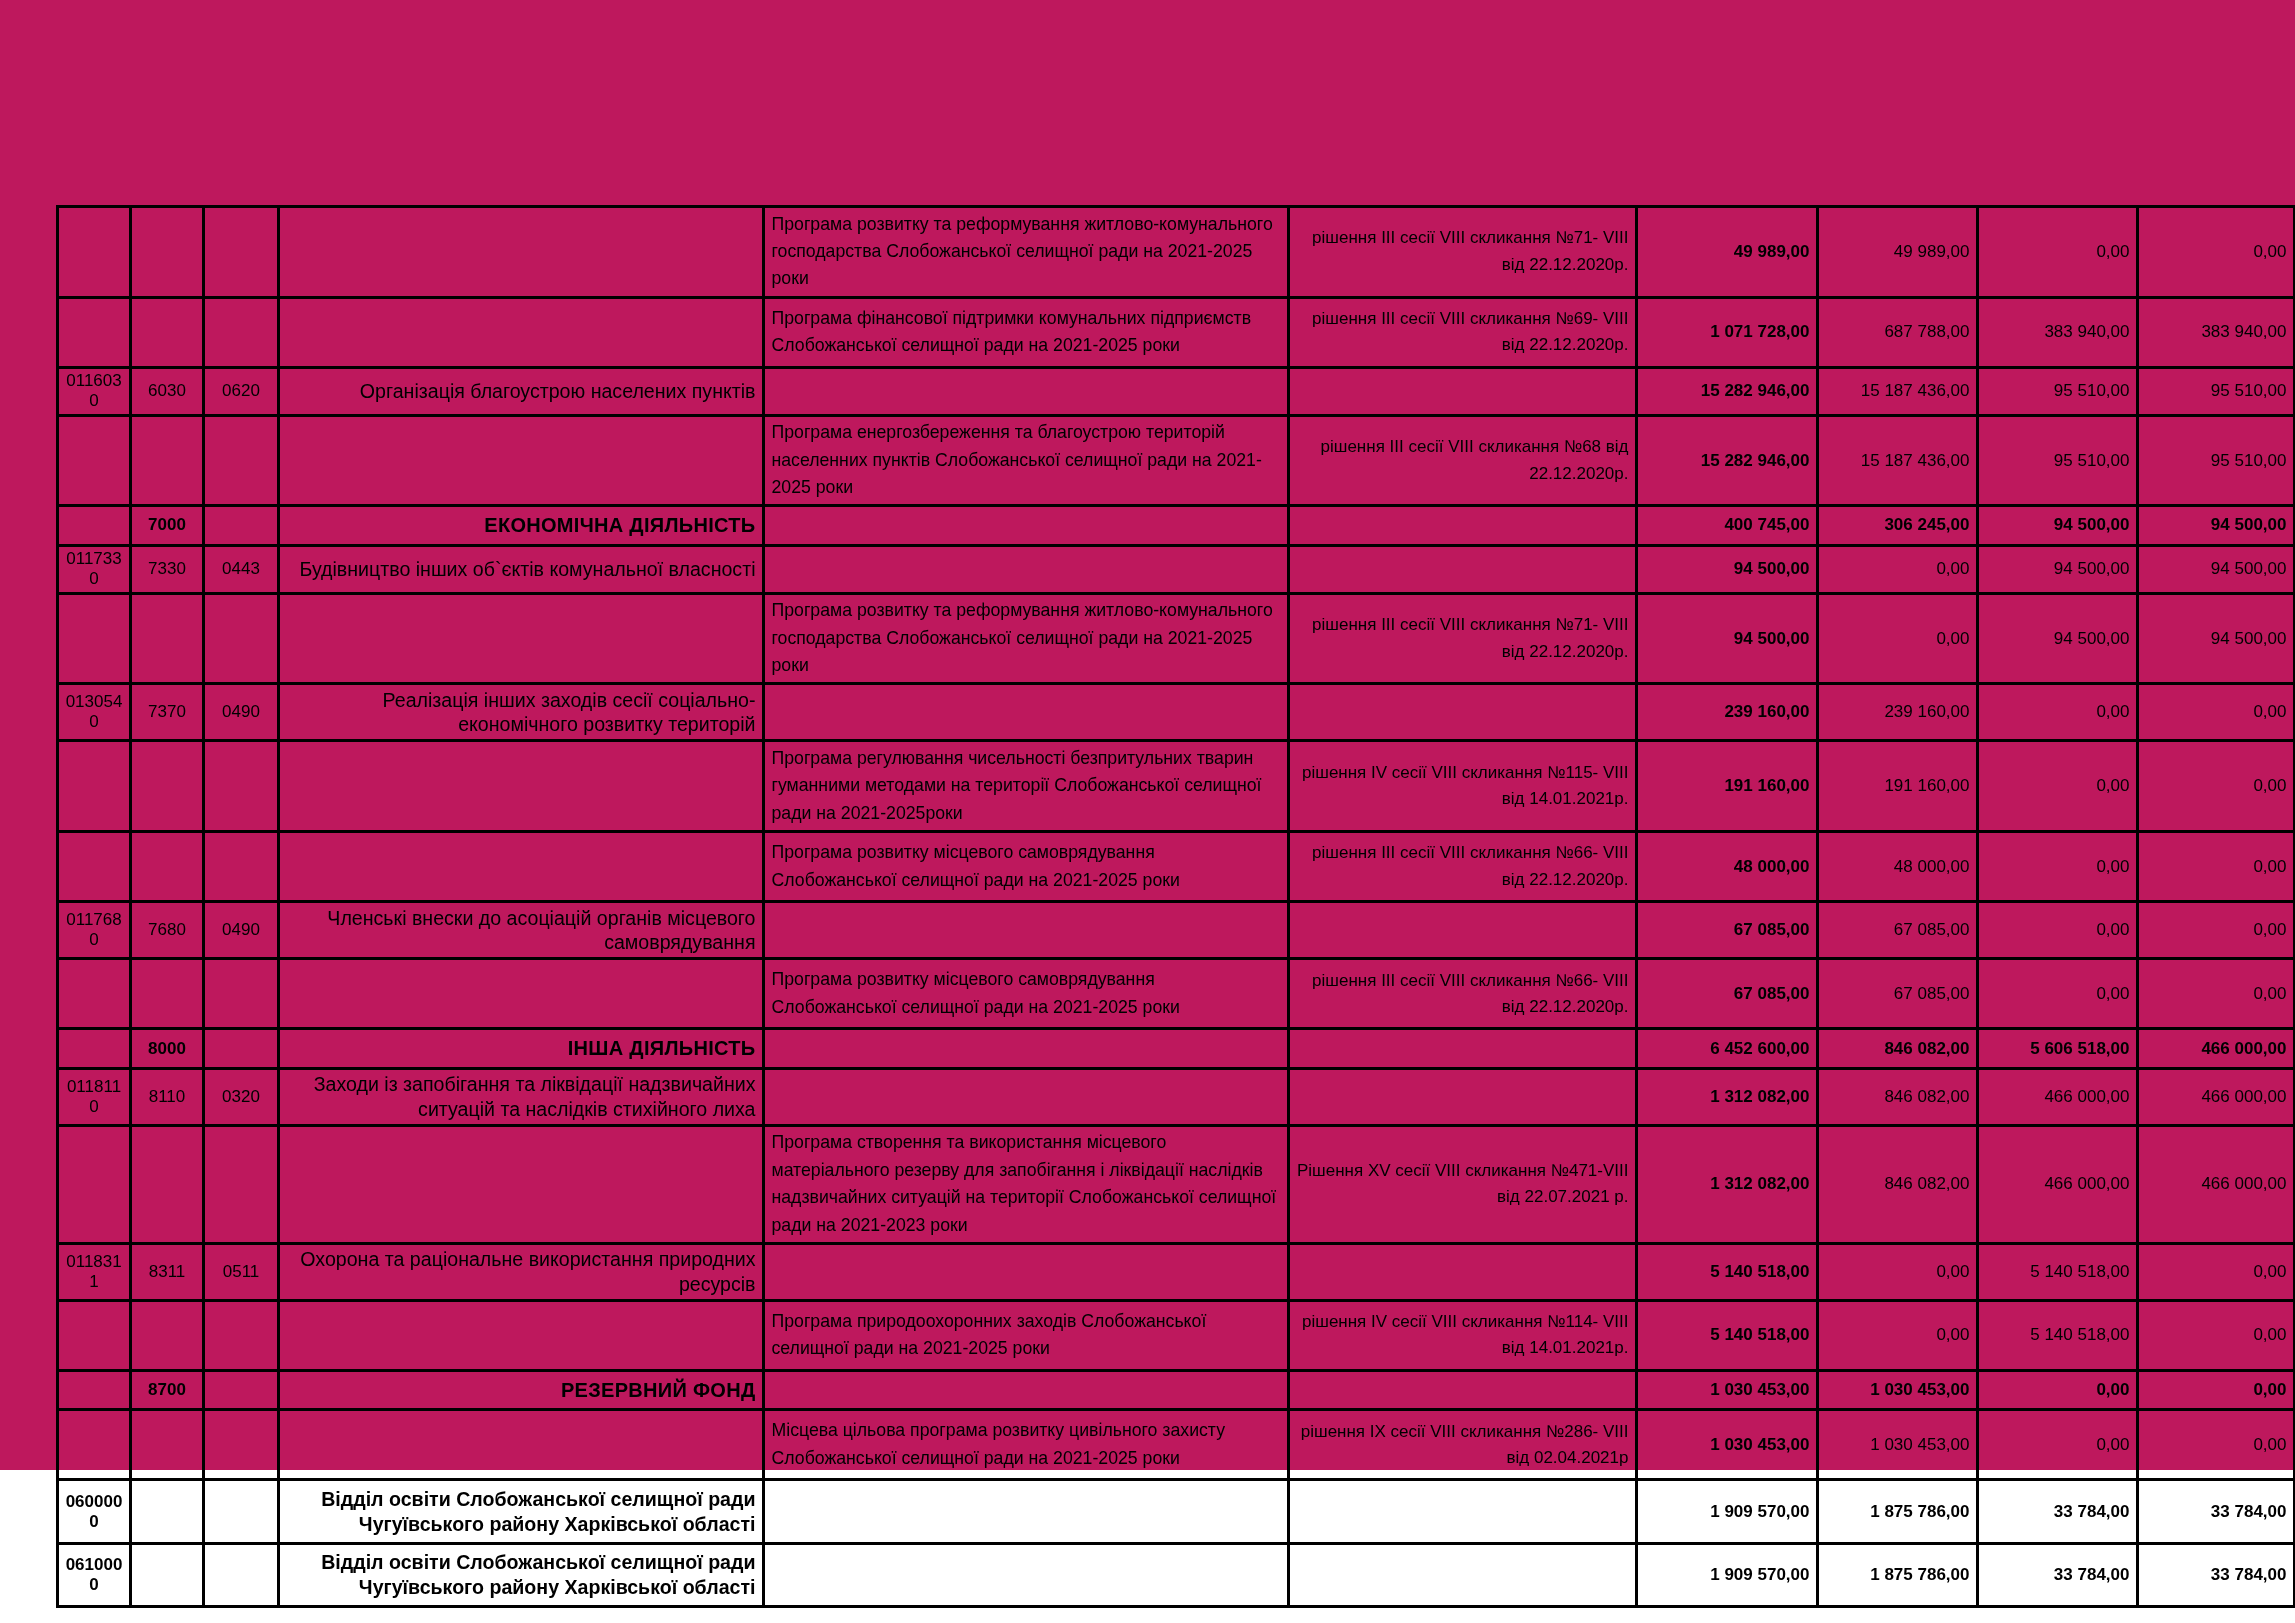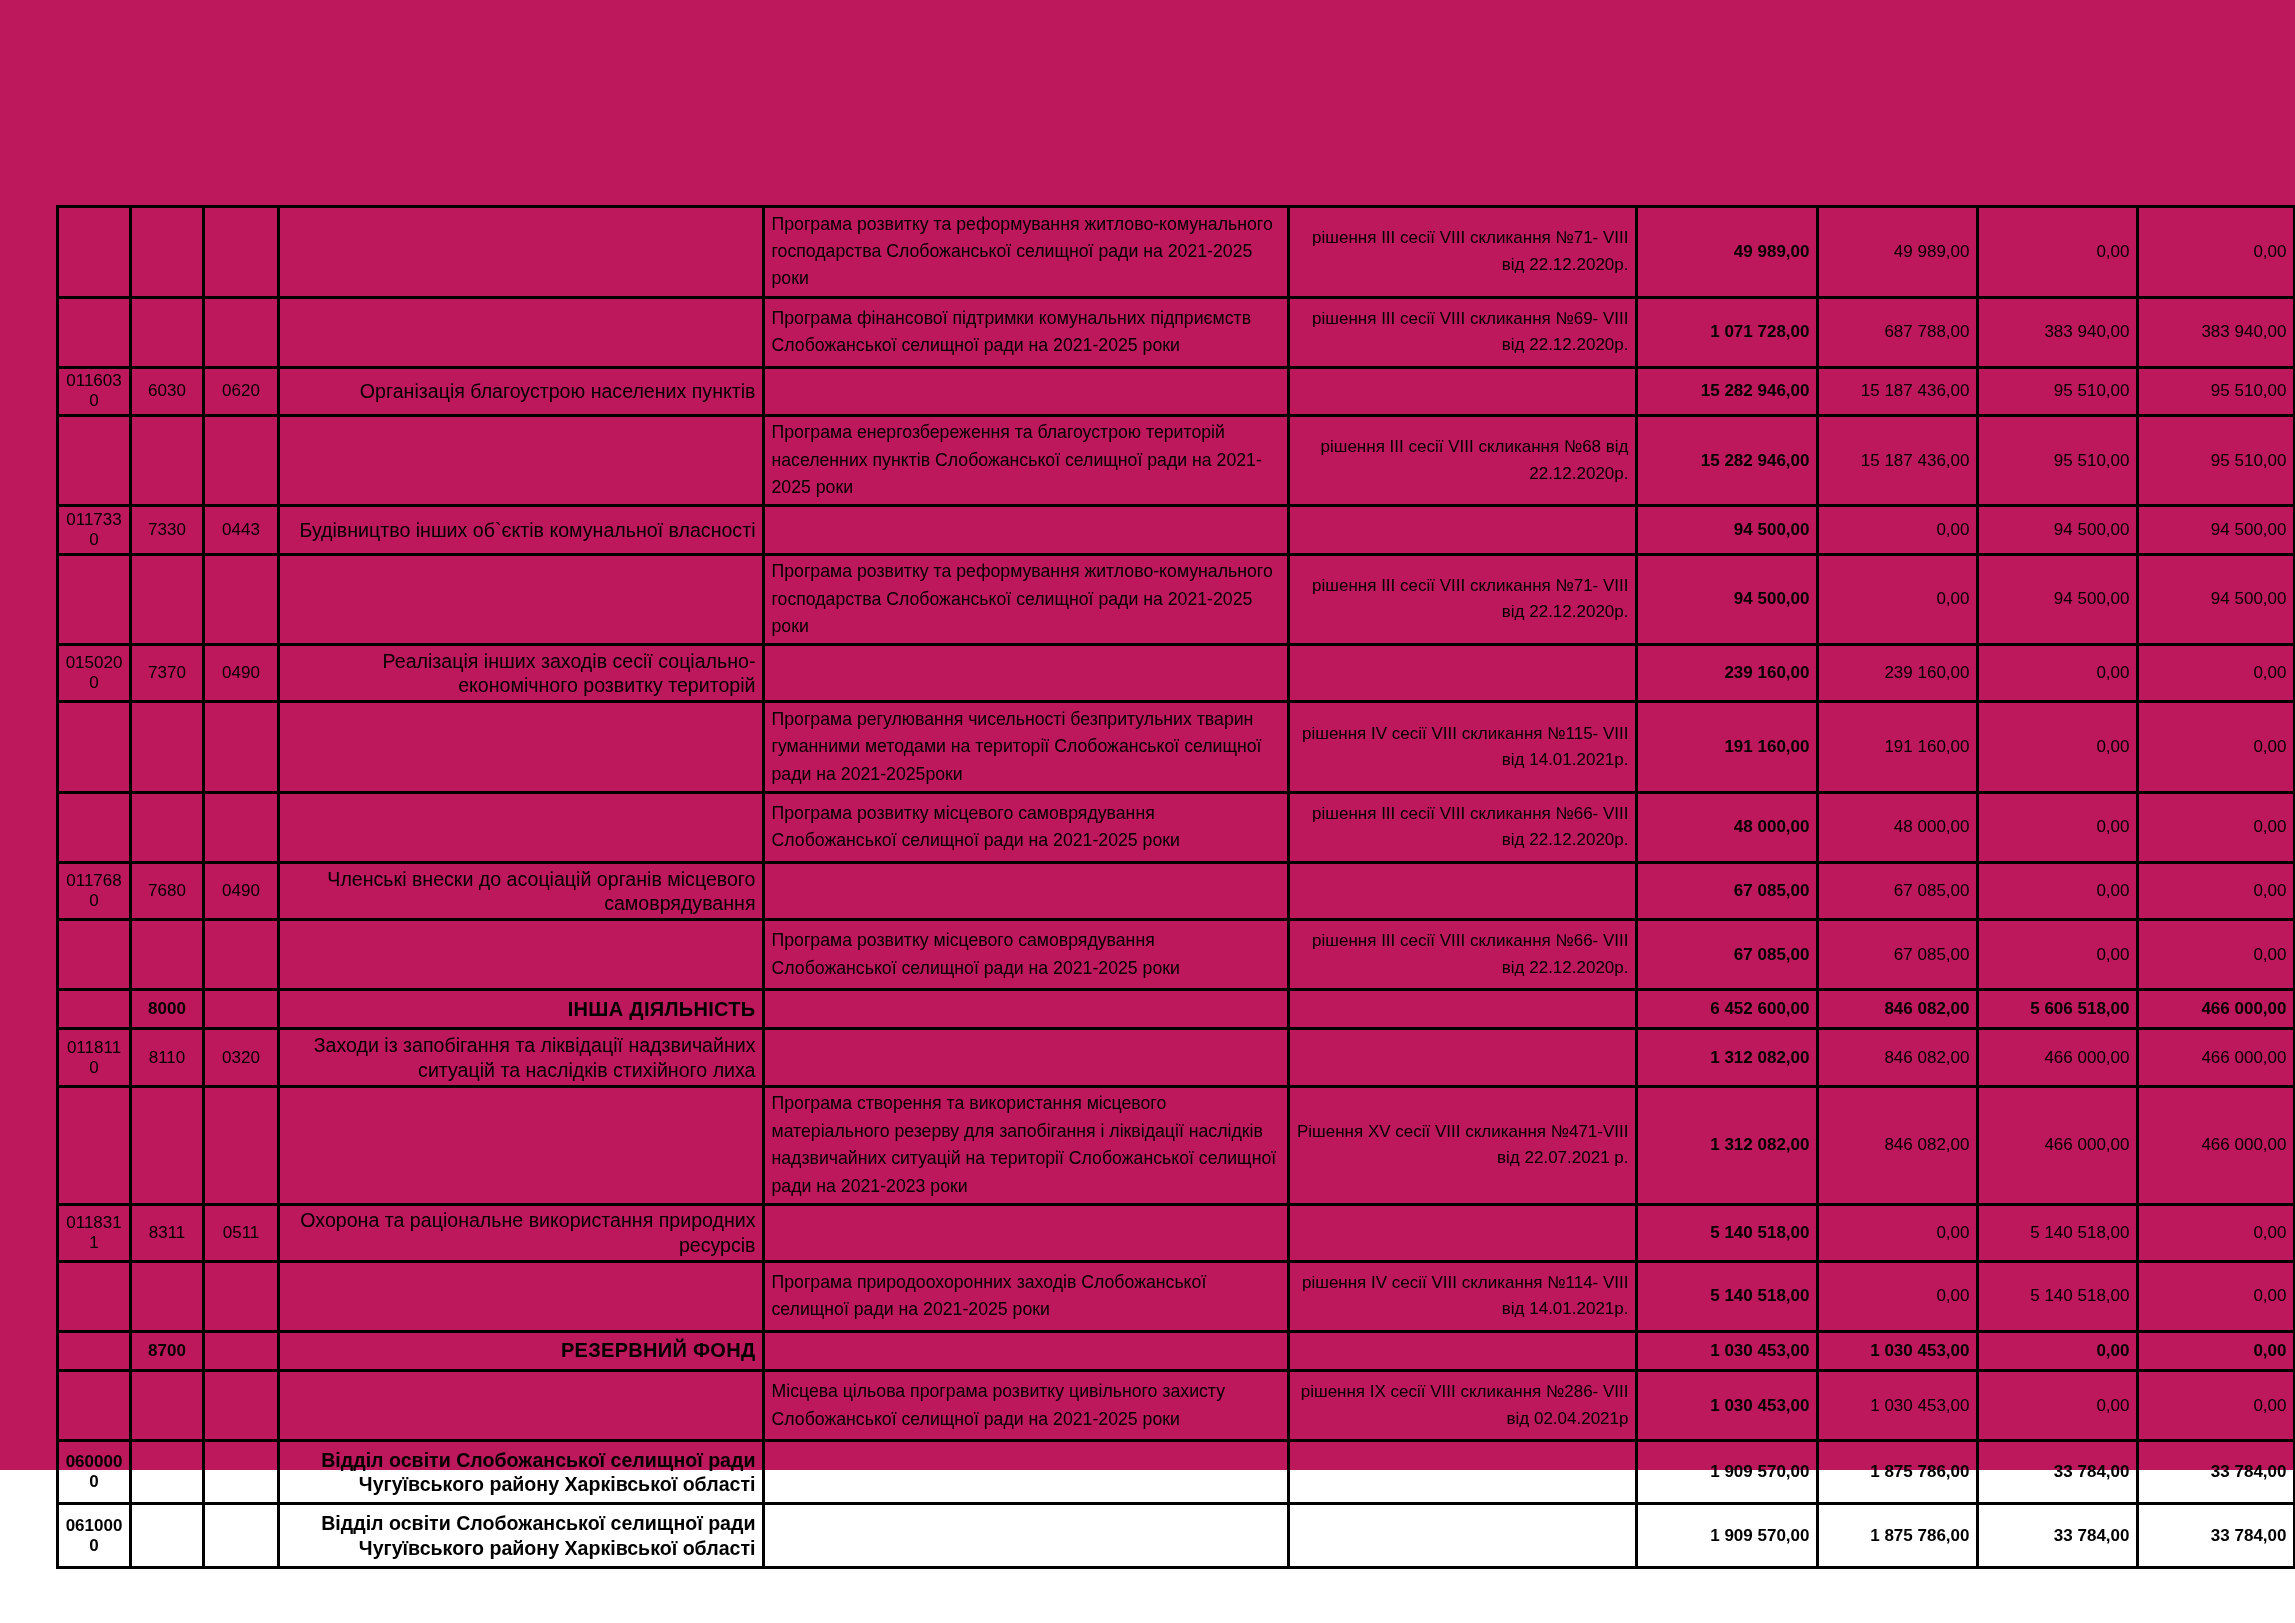--- a/index.html
+++ b/index.html
@@ -139,20 +139,32 @@
           <td class="code"></td>
           <td class="code"></td>
           <td class="name"></td>
           <td class="prog">Програма енергозбереження та благоустрою територій населенних пунктів Слобожанської селищної ради на 2021-2025 роки</td>
           <td class="dec">рішення III сесії VIII скликання №68 від 22.12.2020р.</td>
           <td class="num c7">15 282 946,00</td>
           <td class="num c8">15 187 436,00</td>
           <td class="num c9">95 510,00</td>
           <td class="num c10">95 510,00</td>
         </tr>
+        <tr class="row-section bold-amounts">
+          <td class="code"></td>
+          <td class="code">7000</td>
+          <td class="code"></td>
+          <td class="name">ЕКОНОМІЧНА ДІЯЛЬНІСТЬ</td>
+          <td class="prog"></td>
+          <td class="dec"></td>
+          <td class="num c7">400 745,00</td>
+          <td class="num c8">306 245,00</td>
+          <td class="num c9">94 500,00</td>
+          <td class="num c10">94 500,00</td>
+        </tr>
         <tr class="row-item">
           <td class="code">0117330</td>
           <td class="code">7330</td>
           <td class="code">0443</td>
           <td class="name">Будівництво інших об`єктів комунальної власності</td>
           <td class="prog"></td>
           <td class="dec"></td>
           <td class="num c7">94 500,00</td>
           <td class="num c8">0,00</td>
           <td class="num c9">94 500,00</td>
@@ -164,21 +176,21 @@
           <td class="code"></td>
           <td class="name"></td>
           <td class="prog">Програма розвитку та реформування житлово-комунального господарства Слобожанської селищної ради на 2021-2025 роки</td>
           <td class="dec">рішення III сесії VIII скликання №71- VIII від 22.12.2020р.</td>
           <td class="num c7">94 500,00</td>
           <td class="num c8">0,00</td>
           <td class="num c9">94 500,00</td>
           <td class="num c10">94 500,00</td>
         </tr>
         <tr class="row-item">
-          <td class="code">0150200</td>
+          <td class="code">0130540</td>
           <td class="code">7370</td>
           <td class="code">0490</td>
           <td class="name">Реалізація інших заходів сесії соціально-економічного розвитку територій</td>
           <td class="prog"></td>
           <td class="dec"></td>
           <td class="num c7">239 160,00</td>
           <td class="num c8">239 160,00</td>
           <td class="num c9">0,00</td>
           <td class="num c10">0,00</td>
         </tr>

